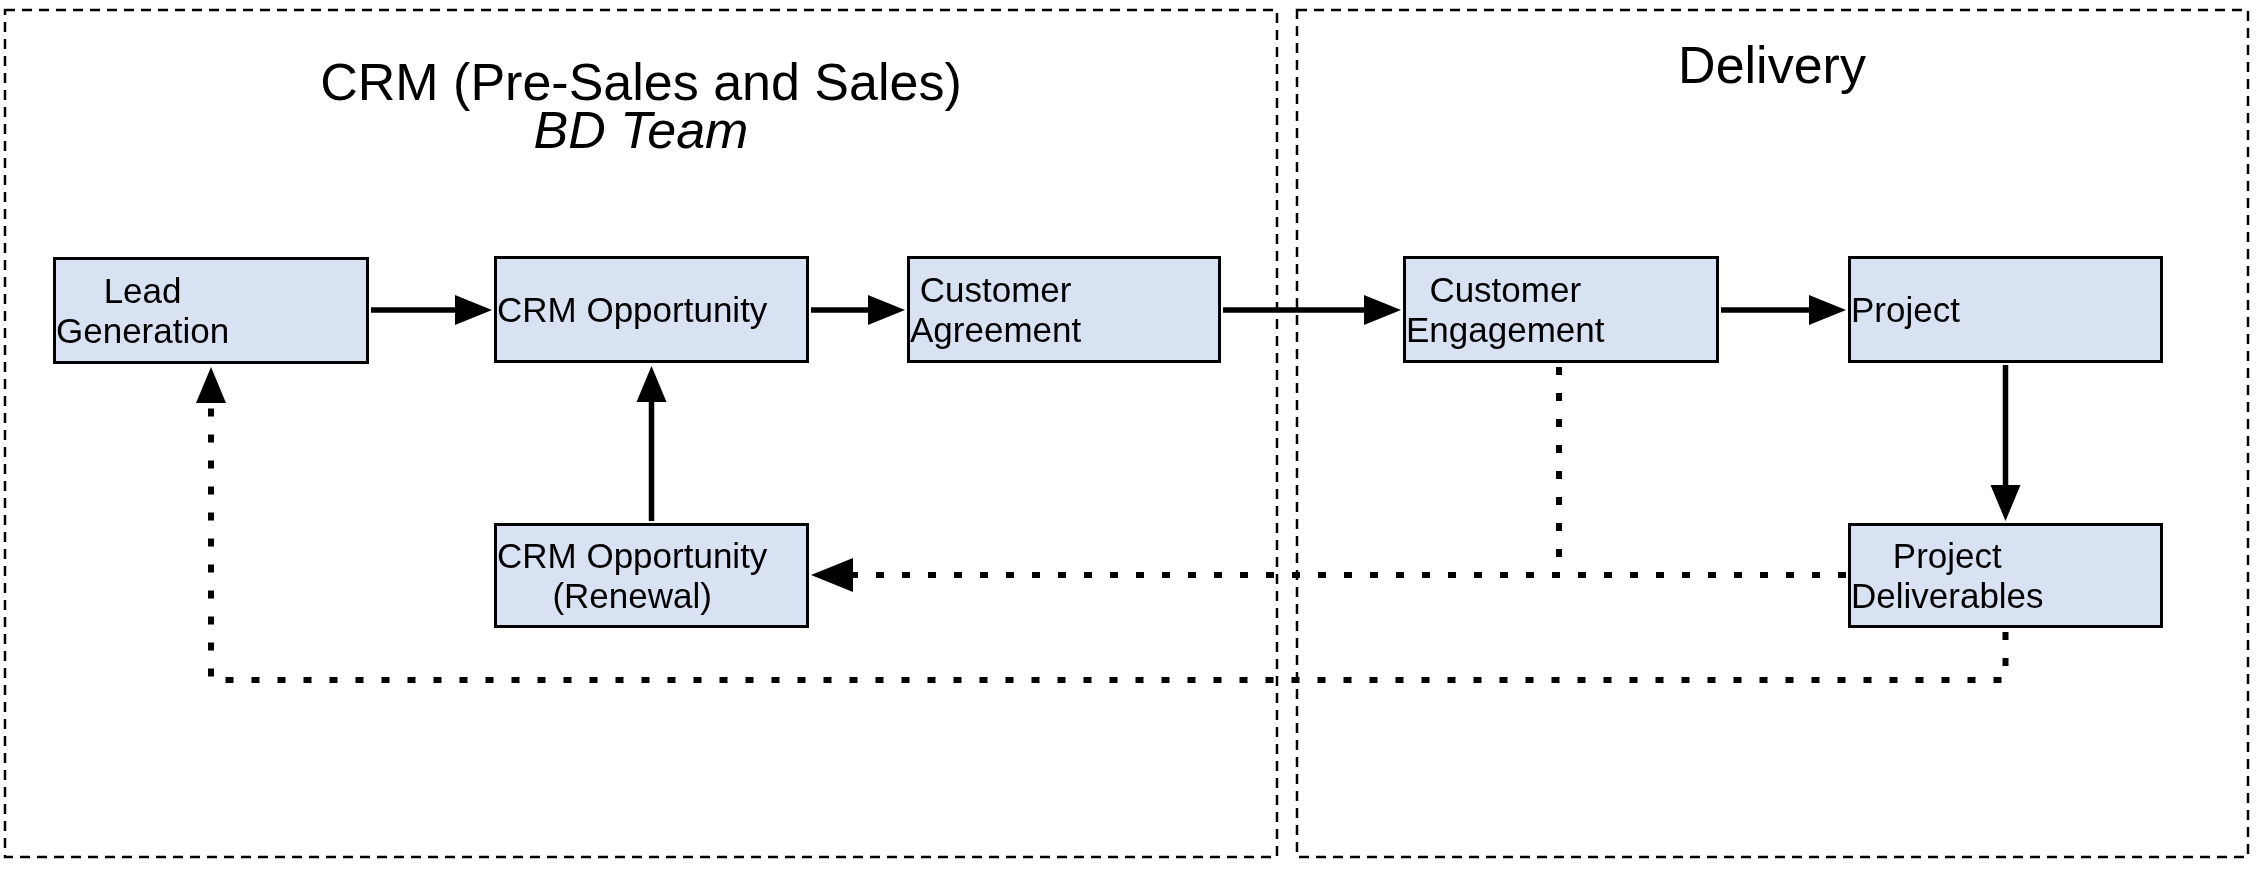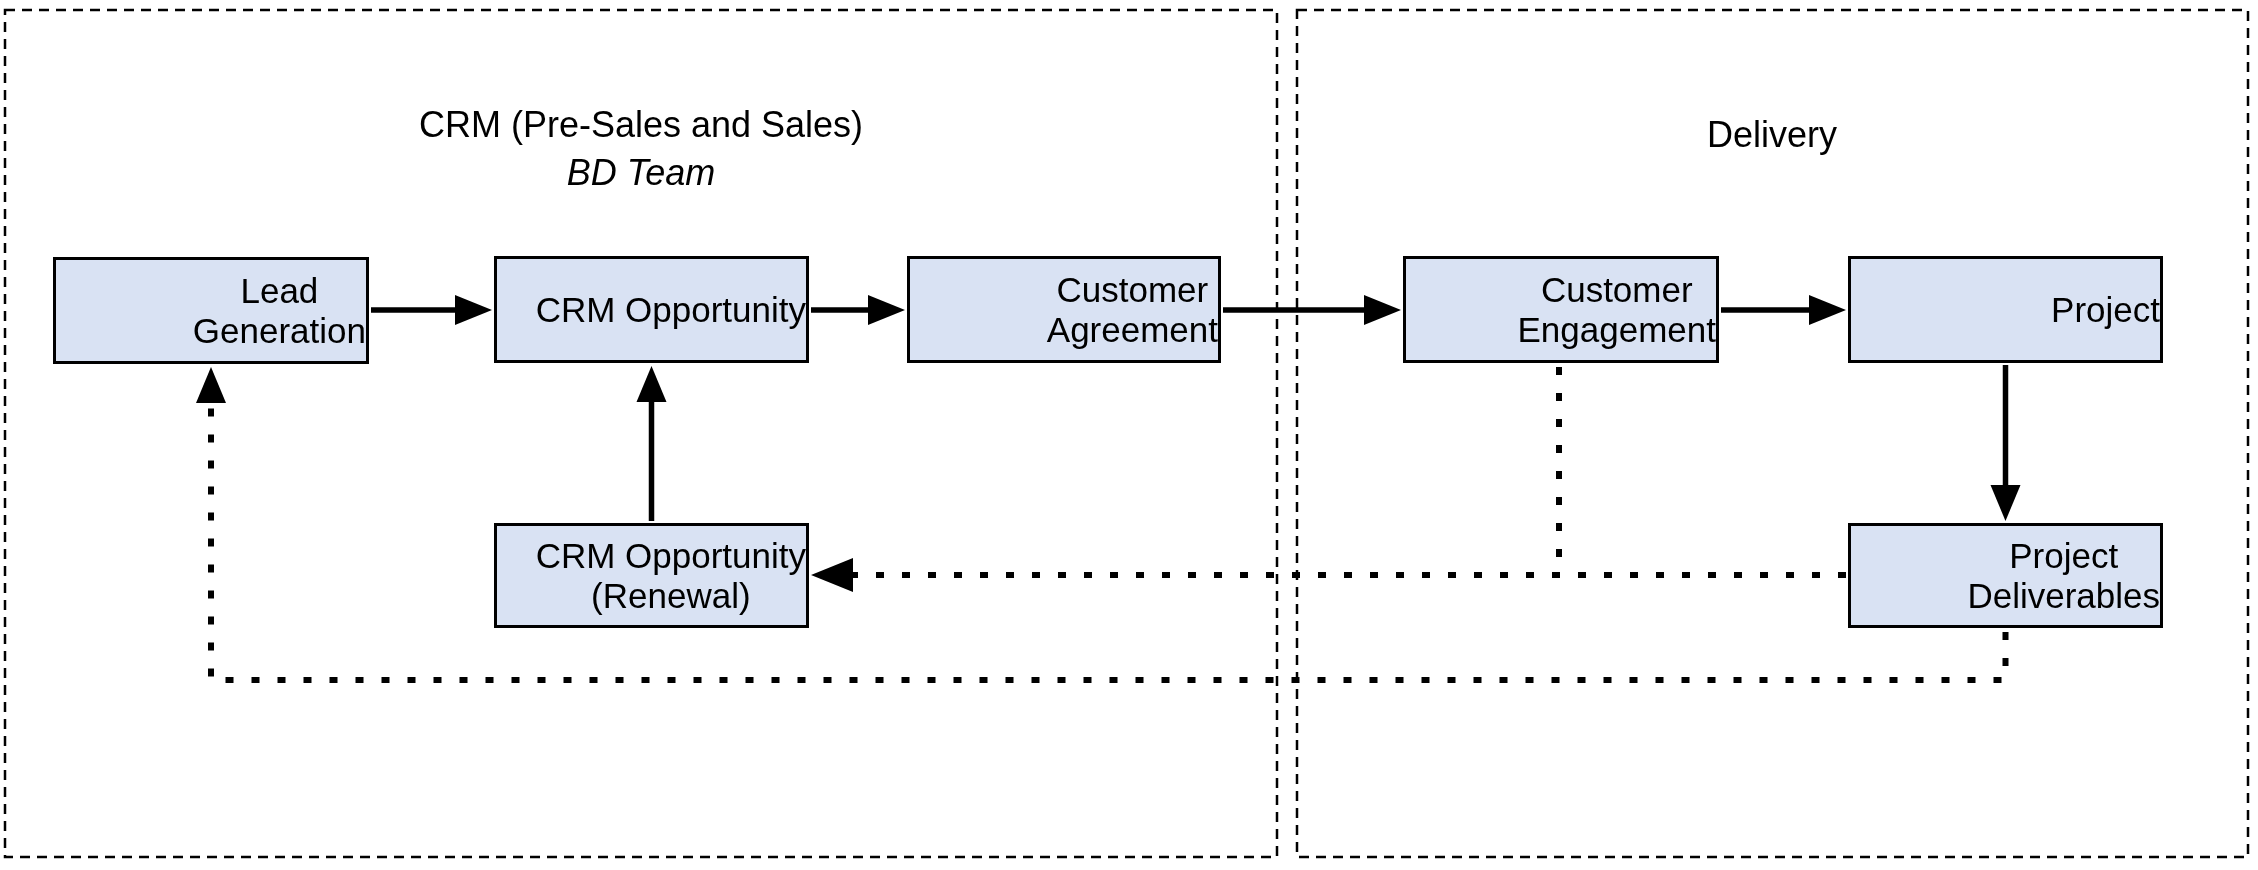--- a/index.html
+++ b/index.html
@@ -19,54 +19,53 @@
     position: absolute;
     inset: 0;
     width: 2258px;
     height: 870px;
   }
   .zone-title {
     position: absolute;
     width: 900px;
     text-align: center;
     color: #000000;
-    font-size: 36px;
+    font-size: 52px;
     line-height: 48px;
-    margin-top: 43px;
   }
   .zone-title .subtitle {
     font-style: italic;
     white-space: pre-line;
   }
   .node {
     position: absolute;
     box-sizing: border-box;
     background: #d9e2f3;
     border: 3px solid #000000;
     display: flex;
     align-items: center;
-    justify-content: flex-end;
+    justify-content: flex-start;
     text-align: center;
   }
   .node .label {
     color: #000000;
     font-size: 35px;
     line-height: 40px;
     white-space: pre-line;
   }
   
   #node-lead-generation        { left: 53px;   top: 257px; width: 316px; height: 107px; }
   #node-crm-opportunity        { left: 494px;  top: 256px; width: 315px; height: 107px; }
   #node-customer-agreement     { left: 907px;  top: 256px; width: 314px; height: 107px; }
   #node-customer-engagement    { left: 1403px; top: 256px; width: 316px; height: 107px; }
   #node-project                { left: 1848px; top: 256px; width: 315px; height: 107px; }
   #node-crm-opportunity-renewal{ left: 494px;  top: 523px; width: 315px; height: 105px; }
   #node-project-deliverables   { left: 1848px; top: 523px; width: 315px; height: 105px; }
   #title-crm      { left: 191px;  top: 58px; }
-  #title-delivery { left: 1322px; top: 68px; }
+  #title-delivery { left: 1322px; top: 41px; }
   .solid-line  { stroke: #000000; stroke-width: 5.5; fill: none; }
   .dotted-line { stroke: #000000; stroke-width: 6; stroke-dasharray: 8 18; fill: none; }
   .arrow-head  { fill: #000000; stroke: none; }
   .zone-border { fill: none; stroke: #000000; stroke-width: 2.5; stroke-dasharray: 10 7; }
 </style>
 </head>
 <body>
 
 <div id="diagram-root">
 

